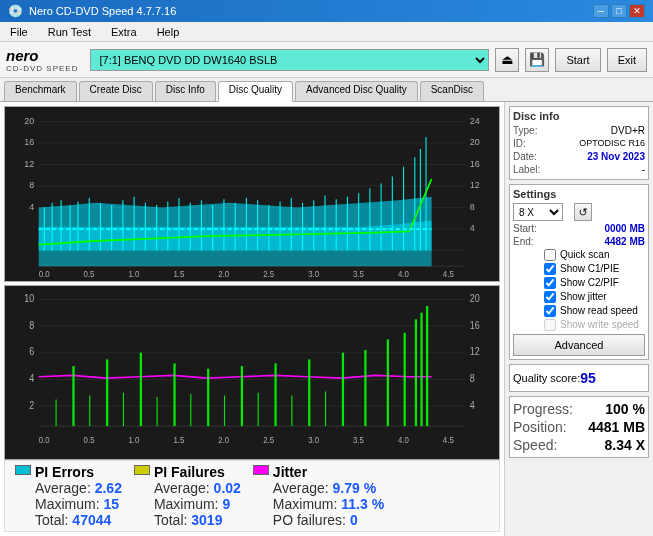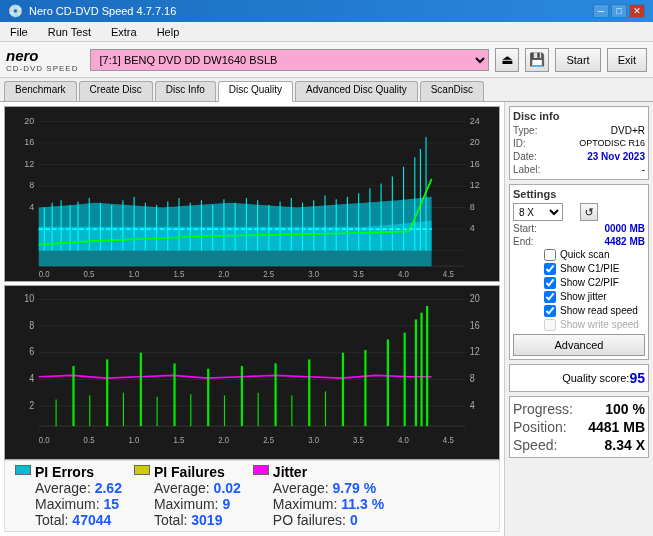--- a/index.html
+++ b/index.html
@@ -57,21 +57,21 @@
     .nero-logo {
       display: flex; flex-direction: column; align-items: flex-start;
       margin-right: 6px;
     }
     .nero-logo-top { font-size: 14px; font-weight: bold; color: black; font-style: italic; }
     .nero-logo-bottom { font-size: 8px; color: #444; letter-spacing: 1px; }
     .drive-select {
       flex: 1;
       height: 22px;
       border: 1px solid #999;
-      background: #f9a8d4;
+      background: #5eead4;
       padding: 1px 4px;
       font-size: 11px;
     }
     .toolbar-btn {
       height: 24px; padding: 2px 10px;
       border: 1px solid #999;
       background: linear-gradient(to bottom, #f8f8f8, #e0e0e0);
       cursor: pointer;
       font-size: 11px;
     }
@@ -180,21 +180,21 @@
       justify-content: space-between;
       font-size: 10px;
       padding: 1px 0;
     }
     .info-label { color: #555; }
     .info-value { color: #000; font-weight: 500; }
     .info-value-blue { color: #0000cc; font-weight: bold; }
     .settings-row {
       display: flex;
       align-items: flex-end;
-      gap: 17px;
+      gap: 11px;
       font-size: 10px;
       padding: 1px 0;
     }
     .speed-select {
       width: 50px; height: 18px;
       border: 1px solid #999;
       background: white;
       font-size: 10px;
       padding: 1px;
     }
@@ -227,21 +227,21 @@
       width: 100%;
       height: 22px;
       border: 1px solid #999;
       background: linear-gradient(to bottom, #f8f8f8, #e0e0e0);
       cursor: pointer;
       font-size: 11px;
       margin-top: 2px;
     }
     .quality-score-row {
       display: flex;
-      justify-content: flex-end;
+      justify-content: flex-start;
       align-items: center;
       font-size: 11px;
       padding: 2px 0;
     }
     .quality-score-value {
       font-size: 14px;
       font-weight: bold;
       color: #0000cc;
     }
     .progress-section { font-size: 14px; }

